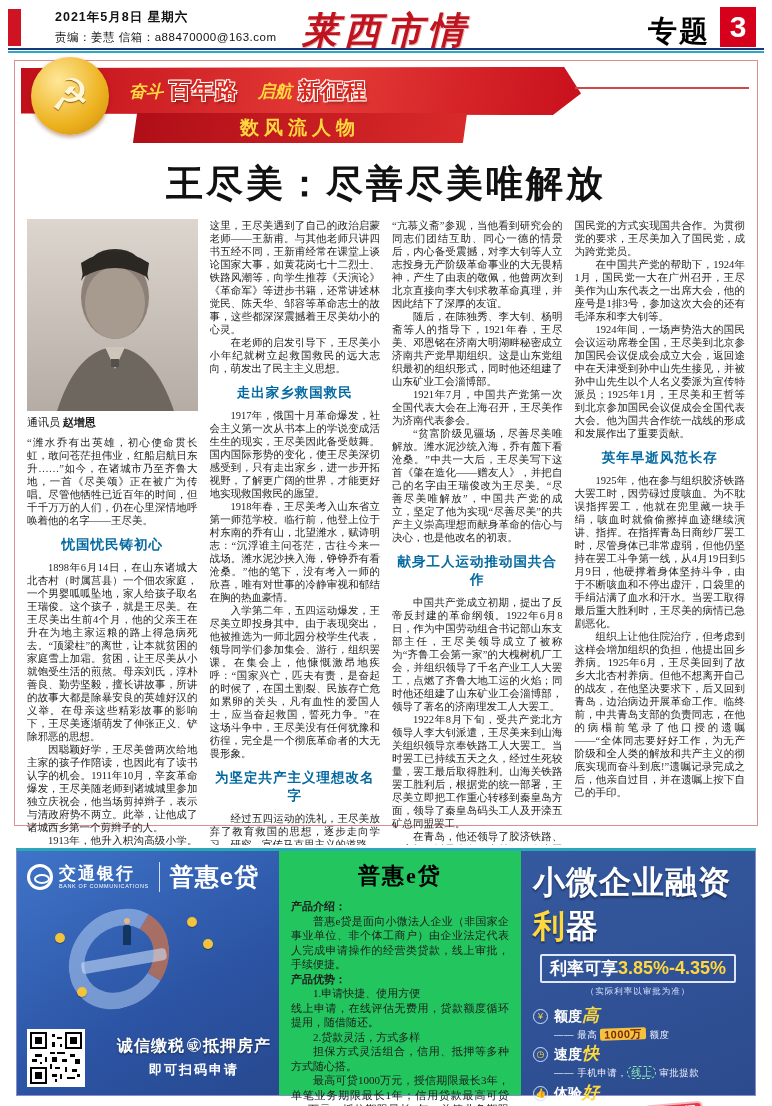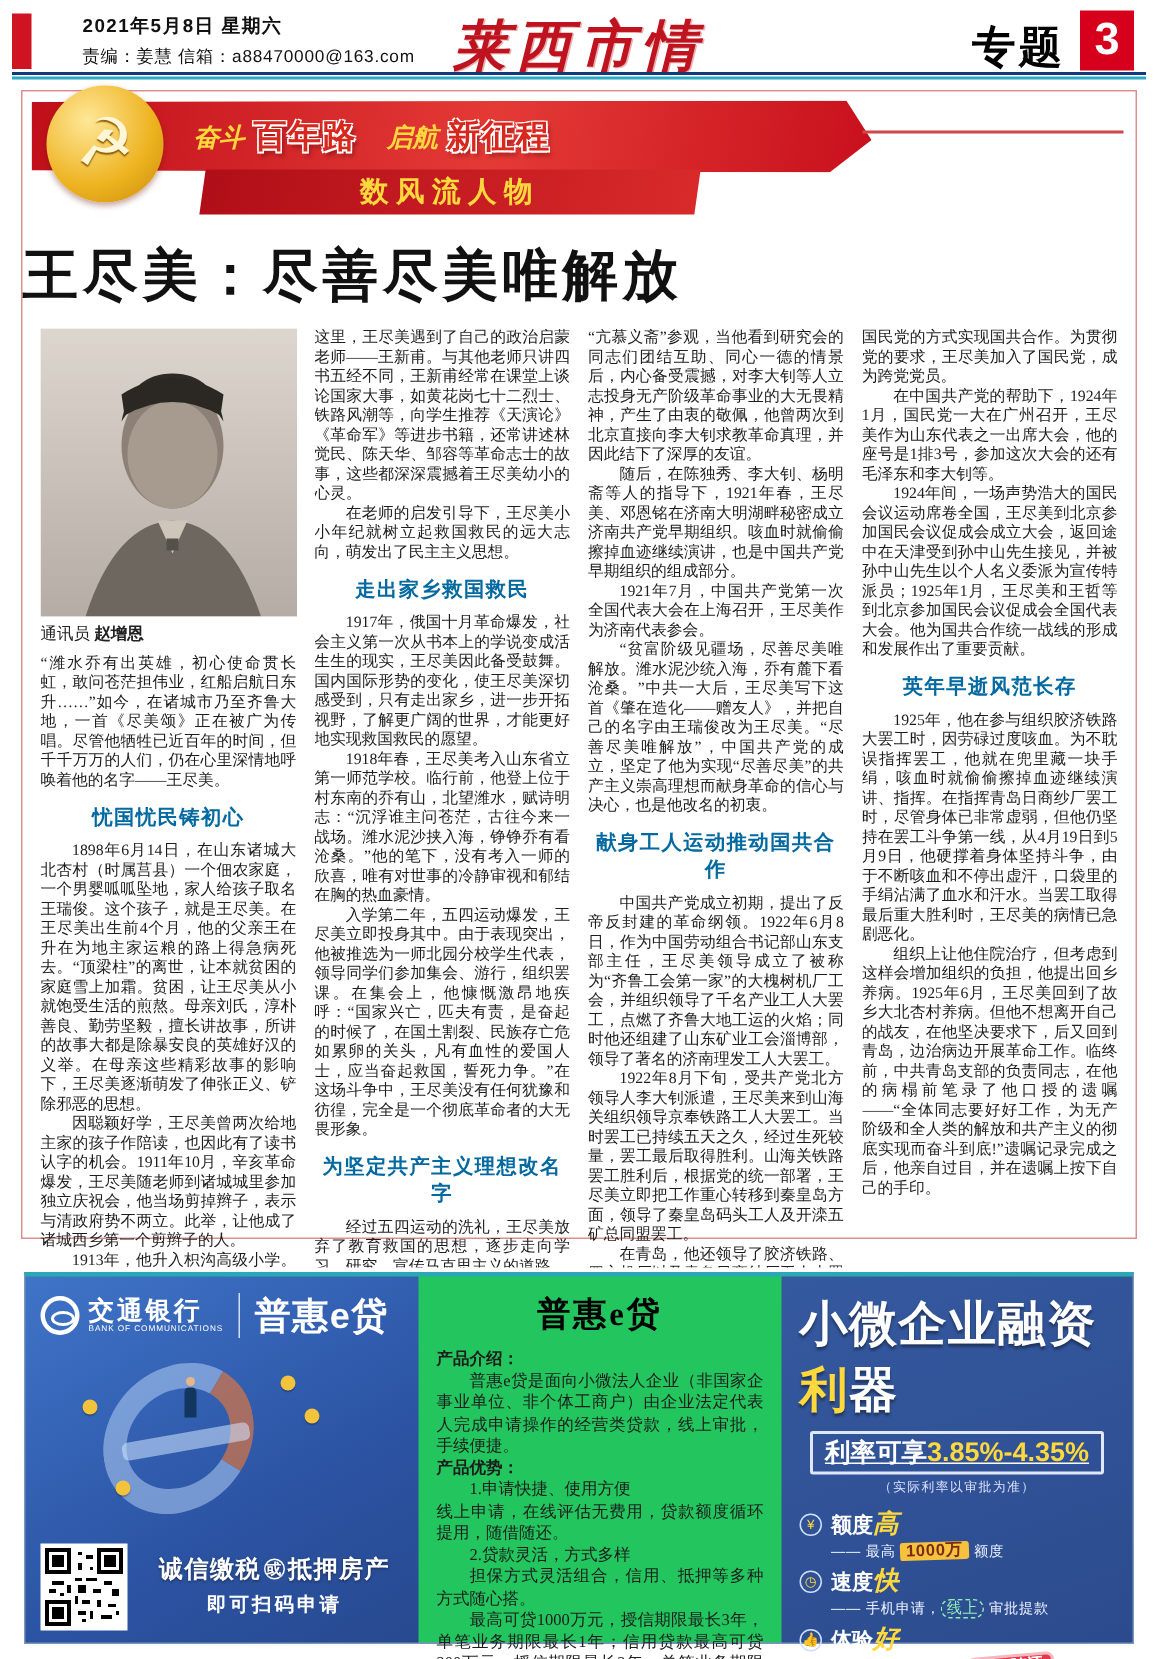--- a/index.html
+++ b/index.html
@@ -27,21 +27,21 @@
   .ribbon2 { position:absolute; left:120px; top:52px; width:330px; height:30px; background:linear-gradient(95deg,#b00e18,#d92a2a); transform:skewX(-8deg); display:flex; align-items:center; justify-content:center; }
   .ribbon-tail { position:absolute; left:560px; right:8px; top:26px; height:2px; background:#cf4848; }
   .slogan-small { font-family:"Liberation Sans",sans-serif; font-size:17px; font-weight:bold; color:#ffd83d; font-style:italic; }
   .slogan-big { font-family:"Liberation Sans",sans-serif; font-size:22px; font-weight:bold; color:#d8281e; letter-spacing:1px;
     text-shadow:-1px -1px 0 #fff,1px -1px 0 #fff,-1px 1px 0 #fff,1px 1px 0 #fff,2px 3px 3px rgba(80,0,0,.45); }
   .slogan-sub { font-family:"Liberation Sans",sans-serif; font-size:19px; font-weight:bold; color:#ffd83d; letter-spacing:5px; transform:skewX(8deg); }
   .emblem { position:absolute; left:16px; top:-4px; width:78px; height:78px; border-radius:50%; background:radial-gradient(circle at 35% 30%,#ffe798,#edb21e 60%,#c88a10); display:flex; align-items:center; justify-content:center; box-shadow:0 2px 4px rgba(100,20,0,.4); }
   .emblem .glyph { font-size:44px; color:#fff6d8; text-shadow:0 1px 1px #8a5a00; line-height:1; }
 
   
-  .headline { text-align:left; font-size:37px; font-weight:bold; color:#111; letter-spacing:3px; margin-top:2px; font-family:"Liberation Serif","DejaVu Serif",serif; }
+  .headline { text-align:center; font-size:37px; font-weight:bold; color:#111; letter-spacing:3px; margin-top:2px; font-family:"Liberation Serif","DejaVu Serif",serif; }
 
   
   .cols { display:flex; gap:12px; padding:10px 12px 0 12px; height:636px; overflow:hidden; }
   .col { width:177px; overflow:hidden; }
   .col p { font-size:10.5px; line-height:13px; text-align:justify; text-indent:2em; color:#1d1d1d; }
   .col p.cont { text-indent:0; }
   .subhead { font-family:"Liberation Sans",sans-serif; font-weight:bold; font-size:13.5px; text-align:center; margin:9px 0 7px; color:#0369a1; letter-spacing:1px; }
   .photo { width:100%; height:192px; background:#cfc8c2; position:relative; overflow:hidden; }
   .caption { font-size:11px; margin:4px 0 6px; color:#222; }
   .caption b { font-weight:bold; }
@@ -58,37 +58,37 @@
   .bank-name .en { font-size:5.5px; letter-spacing:.6px; font-family:"Liberation Sans",sans-serif; margin-top:2px; }
   .bank-div { width:1px; height:30px; background:#cfe0ff; margin:0 4px; }
   .bank-prod { font-size:24px; font-weight:bold; font-family:"Liberation Sans",sans-serif; letter-spacing:1px; }
   .bank-illus { position:absolute; left:20px; top:52px; width:220px; height:120px; }
   .e-ring { position:absolute; left:30px; top:8px; width:104px; height:96px; border:16px solid rgba(190,215,250,.5); border-radius:50%; transform:rotate(-18deg) skewX(-8deg); border-right-color:rgba(230,120,60,.65); }
   .e-bar { position:absolute; left:44px; top:52px; width:86px; height:12px; background:rgba(210,230,255,.55); transform:rotate(-10deg); border-radius:4px; }
   .coin { position:absolute; width:10px; height:10px; border-radius:50%; background:#f3c33c; box-shadow:0 1px 1px rgba(0,0,0,.3); }
   .figure { position:absolute; left:86px; top:22px; width:8px; height:20px; background:#12365f; border-radius:3px 3px 0 0; }
   .figure:before { content:""; position:absolute; left:1px; top:-7px; width:6px; height:6px; border-radius:50%; background:#e8b48a; }
   .qr { position:absolute; left:10px; bottom:8px; width:58px; height:58px; background:#fff; padding:3px; }
-  .bank-promo { position:absolute; right:19px; bottom:16px; text-align:center; font-family:"Liberation Sans",sans-serif; }
+  .bank-promo { position:absolute; right:8px; bottom:16px; text-align:center; font-family:"Liberation Sans",sans-serif; }
   .bank-promo .l1 { font-size:16px; font-weight:bold; letter-spacing:1px; text-shadow:0 1px 2px rgba(0,0,0,.5); }
   .bank-promo .l1 .or { display:inline-block; font-size:10px; border:1px solid #fff; border-radius:50%; width:14px; height:14px; line-height:13px; vertical-align:2px; margin:0 2px; }
   .bank-promo .l2 { font-size:13px; font-weight:bold; margin-top:4px; letter-spacing:2px; }
 
   
   .detail { flex:1; padding:8px 12px 6px; display:flex; flex-direction:column; }
   .detail-title { text-align:center; font-size:22px; font-weight:bold; letter-spacing:2px; margin:2px 0 8px; color:#000; }
   .detail p { font-size:11px; line-height:14.5px; text-align:justify; color:#1c1c1c; }
   .detail p.ind { text-indent:2em; }
   .detail .lbl { font-weight:bold; font-family:"Liberation Sans",sans-serif; }
 
   
   .blue-ad { width:234px; height:100%; background:linear-gradient(160deg,#35599f,#2c4b8e); color:#fff; font-family:"Liberation Sans",sans-serif; padding:10px 12px 8px; display:flex; flex-direction:column; }
   .blue-title { font-size:32px; font-weight:bold; letter-spacing:1px; text-shadow:0 2px 2px rgba(0,0,0,.4); }
   .blue-title .hl { color:#ffd83d; }
-  .rate-box { border:2px solid #dfe6ff; border-radius:2px; margin:5px auto 3px; padding:1px 8px; text-align:center; white-space:nowrap;text-decoration:underline; }
+  .rate-box { border:2px solid #dfe6ff; border-radius:2px; margin:5px auto 3px; padding:1px 8px; text-align:center; white-space:nowrap; }
   .rate-box .rl { font-size:17px; font-weight:bold; }
   .rate-box .rv { font-size:18px; font-weight:bold; color:#ffd83d; }
   .rate-note { text-align:center; font-size:8.5px; color:#d9e2ff; letter-spacing:1px; margin-bottom:4px; }
   .feat { display:flex; align-items:flex-start; gap:6px; margin-top:5px; }
   .feat .ic { width:15px; height:15px; border:1.5px solid #cfe0ff; border-radius:50%; font-size:9px; line-height:13px; text-align:center; flex:0 0 auto; margin-top:2px; color:#ffd83d; }
   .feat .body { line-height:1.1; }
   .feat .lab { font-size:14px; font-weight:bold; }
   .feat .lab .scr { color:#ffd83d; font-style:italic; font-size:17px; font-family:"Liberation Serif",serif; }
   .feat .desc { font-size:9.5px; color:#eef2ff; margin-top:2px; letter-spacing:.5px; }
   .badge-yel { display:inline-block; background:#f6c23d; color:#7a2c12; font-weight:bold; font-size:11px; padding:0 4px; border-radius:2px; transform:rotate(-2deg); }
@@ -174,21 +174,21 @@
       <p>1917年，俄国十月革命爆发，社会主义第一次从书本上的学说变成活生生的现实，王尽美因此备受鼓舞。国内国际形势的变化，使王尽美深切感受到，只有走出家乡，进一步开拓视野，了解更广阔的世界，才能更好地实现救国救民的愿望。</p>
       <p>1918年春，王尽美考入山东省立第一师范学校。临行前，他登上位于村东南的乔有山，北望潍水，赋诗明志：“沉浮谁主问苍茫，古往今来一战场。潍水泥沙挟入海，铮铮乔有看沧桑。”他的笔下，没有考入一师的欣喜，唯有对世事的冷静审视和郁结在胸的热血豪情。</p>
       <p>入学第二年，五四运动爆发，王尽美立即投身其中。由于表现突出，他被推选为一师北园分校学生代表，领导同学们参加集会、游行，组织罢课。在集会上，他慷慨激昂地疾呼：“国家兴亡，匹夫有责，是奋起的时候了，在国土割裂、民族存亡危如累卵的关头，凡有血性的爱国人士，应当奋起救国，誓死力争。”在这场斗争中，王尽美没有任何犹豫和彷徨，完全是一个彻底革命者的大无畏形象。</p>
       <div class="subhead">为坚定共产主义理想改名字</div>
       <p>经过五四运动的洗礼，王尽美放弃了教育救国的思想，逐步走向学习、研究、宣传马克思主义的道路。</p>
 
     </div>
 
     <div class="col">
       <p class="cont">“亢慕义斋”参观，当他看到研究会的同志们团结互助、同心一德的情景后，内心备受震撼，对李大钊等人立志投身无产阶级革命事业的大无畏精神，产生了由衷的敬佩，他曾两次到北京直接向李大钊求教革命真理，并因此结下了深厚的友谊。</p>
-      <p>随后，在陈独秀、李大钊、杨明斋等人的指导下，1921年春，王尽美、邓恩铭在济南大明湖畔秘密成立济南共产党早期组织。咳血时就偷偷擦掉血迹继续演讲，也是中国共产党早期组织的组成部分。</p>
+      <p>随后，在陈独秀、李大钊、杨明斋等人的指导下，1921年春，王尽美、邓恩铭在济南大明湖畔秘密成立济南共产党早期组织。这是山东党组织最初的组织形式，同时他还组建了山东矿业工会淄博部。</p>
       <p>1921年7月，中国共产党第一次全国代表大会在上海召开，王尽美作为济南代表参会。</p>
       <p>“贫富阶级见疆场，尽善尽美唯解放。潍水泥沙统入海，乔有麓下看沧桑。”中共一大后，王尽美写下这首《肇在造化——赠友人》，并把自己的名字由王瑞俊改为王尽美。“尽善尽美唯解放”，中国共产党的成立，坚定了他为实现“尽善尽美”的共产主义崇高理想而献身革命的信心与决心，也是他改名的初衷。</p>
       <div class="subhead">献身工人运动推动国共合作</div>
       <p>中国共产党成立初期，提出了反帝反封建的革命纲领。1922年6月8日，作为中国劳动组合书记部山东支部主任，王尽美领导成立了被称为“齐鲁工会第一家”的大槐树机厂工会，并组织领导了千名产业工人大罢工，点燃了齐鲁大地工运的火焰；同时他还组建了山东矿业工会淄博部，领导了著名的济南理发工人大罢工。</p>
       <p>1922年8月下旬，受共产党北方领导人李大钊派遣，王尽美来到山海关组织领导京奉铁路工人大罢工。当时罢工已持续五天之久，经过生死较量，罢工最后取得胜利。山海关铁路罢工胜利后，根据党的统一部署，王尽美立即把工作重心转移到秦皇岛方面，领导了秦皇岛码头工人及开滦五矿总同盟罢工。</p>
       <p>在青岛，他还领导了胶济铁路、四方机厂以及青岛日商纱厂工人大罢工。</p>
 
     </div>
 
     <div class="col">

